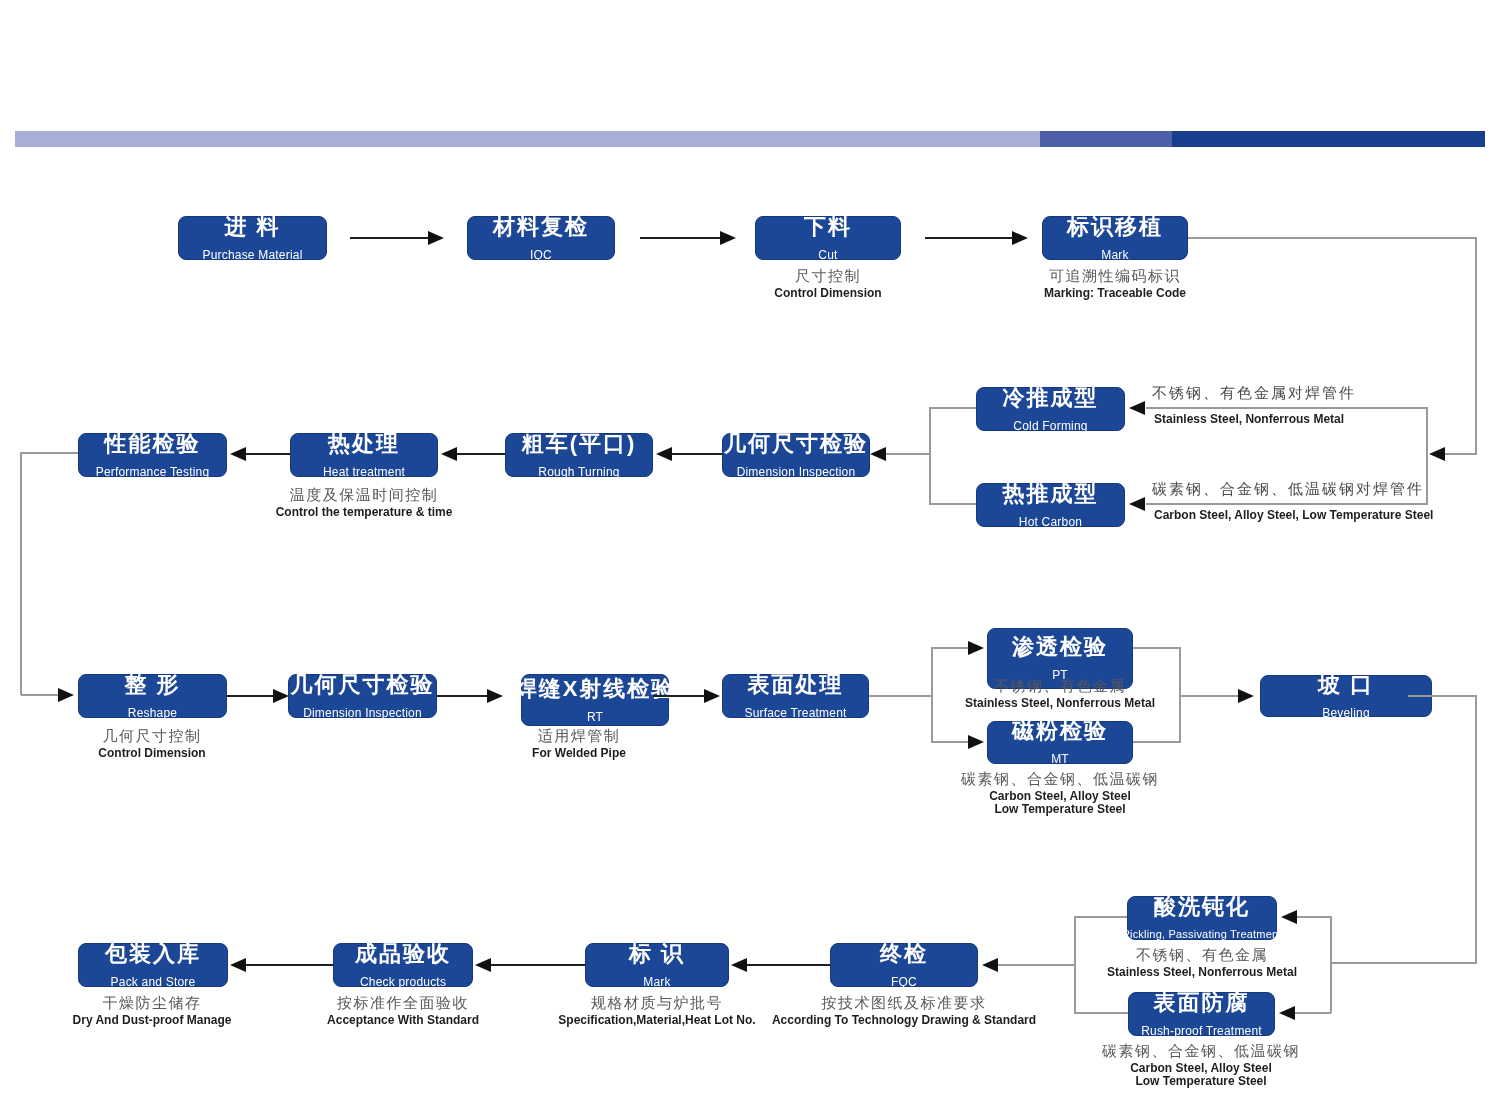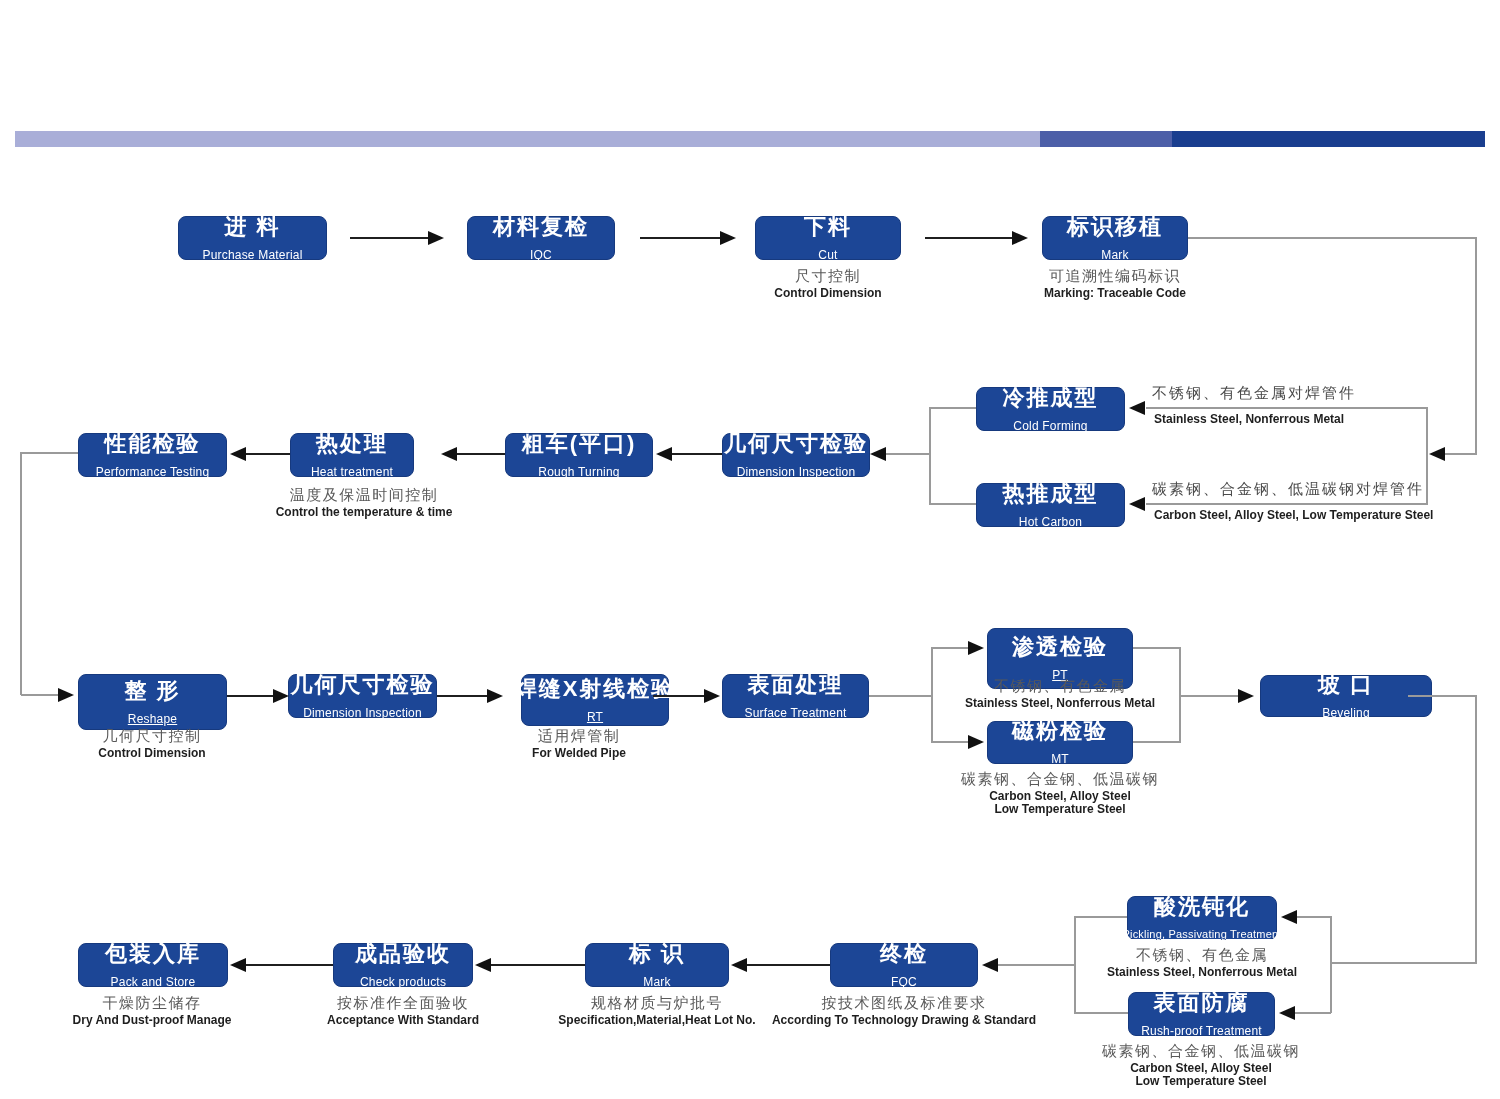--- a/index.html
+++ b/index.html
@@ -9,21 +9,21 @@
   .title-zh{position:absolute;left:0;top:12px;width:100%;text-align:center;
             font-size:45px;font-weight:bold;color:#111;letter-spacing:6px;}
   .title-en{position:absolute;left:0;top:84px;width:100%;text-align:center;
             font-size:21px;font-weight:bold;color:#111;letter-spacing:0.4px;}
   .bar{position:absolute;top:131px;height:16px;}
   
   .box{position:absolute;background:var(--box-blue,#1c4696);border:1px solid #16397e;border-radius:8px;
        color:#fff;display:flex;flex-direction:column;align-items:center;justify-content:center;
        box-sizing:border-box;line-height:1.05;}
   .bzh{font-size:22px;font-weight:bold;letter-spacing:2px;white-space:nowrap;}
-  .ben{font-size:12px;margin-top:11px;white-space:nowrap;letter-spacing:0.2px;text-decoration:underline;}
+  .ben{font-size:12px;margin-top:11px;white-space:nowrap;letter-spacing:0.2px;}
   
   .sub{position:absolute;transform:translateX(-50%);text-align:center;white-space:nowrap;}
   .szh{font-size:15px;color:#595959;letter-spacing:1.5px;line-height:17px;}
   .sen{font-size:12px;color:#1e1e1e;font-weight:bold;line-height:13px;margin-top:3px;}
   
   .fnote-zh{position:absolute;font-size:15px;color:#4a4a4a;letter-spacing:2px;white-space:nowrap;}
   .fnote-en{position:absolute;font-size:12px;font-weight:bold;color:#1e1e1e;white-space:nowrap;}
   
   .hl{position:absolute;height:2px;background:#1f1f1f;}
   .vl{position:absolute;width:2px;background:#9a9a9a;}
@@ -105,21 +105,21 @@
   <div class="ar l" style="left:870px;top:447px"></div>
 
   <div class="box" style="left:722px;top:433px;width:148px;height:44px">
     <div class="bzh">几何尺寸检验</div>
     <div class="ben">Dimension Inspection</div>
   </div>
   <div class="box" style="left:505px;top:433px;width:148px;height:44px">
     <div class="bzh">粗车(平口)</div>
     <div class="ben">Rough Turning</div>
   </div>
-  <div class="box" style="left:290px;top:433px;width:124px;height:44px">
+  <div class="box" style="left:290px;top:433px;width:148px;height:44px">
     <div class="bzh">热处理</div>
     <div class="ben">Heat treatment</div>
   </div>
   <div class="box" style="left:78px;top:433px;width:149px;height:44px">
     <div class="bzh">性能检验</div>
     <div class="ben">Performance Testing</div>
   </div>
   <div class="sub" style="left:364px;top:486px">
     <div class="szh">温度及保温时间控制</div>
     <div class="sen">Control the  temperature &amp; time</div>
@@ -130,21 +130,21 @@
   <div class="ar l" style="left:441px;top:447px"></div>
   <div class="hl" style="left:457px;top:453px;width:48px"></div>
   <div class="ar l" style="left:230px;top:447px"></div>
   <div class="hl" style="left:246px;top:453px;width:44px"></div>
 
   <div class="hl g" style="left:21px;top:452px;width:57px"></div>
   <div class="vl" style="left:20px;top:452px;height:243px"></div>
   <div class="hl g" style="left:21px;top:694px;width:37px"></div>
   <div class="ar r" style="left:58px;top:688px"></div>
 
-  <div class="box" style="left:78px;top:674px;width:149px;height:56px">
+  <div class="box" style="left:78px;top:674px;width:149px;height:44px">
     <div class="bzh">整  形</div>
     <div class="ben">Reshape</div>
   </div>
   <div class="box" style="left:288px;top:674px;width:149px;height:44px">
     <div class="bzh">几何尺寸检验</div>
     <div class="ben">Dimension Inspection</div>
   </div>
   <div class="box" style="left:521px;top:674px;width:148px;height:52px">
     <div class="bzh">焊缝X射线检验</div>
     <div class="ben">RT</div>

